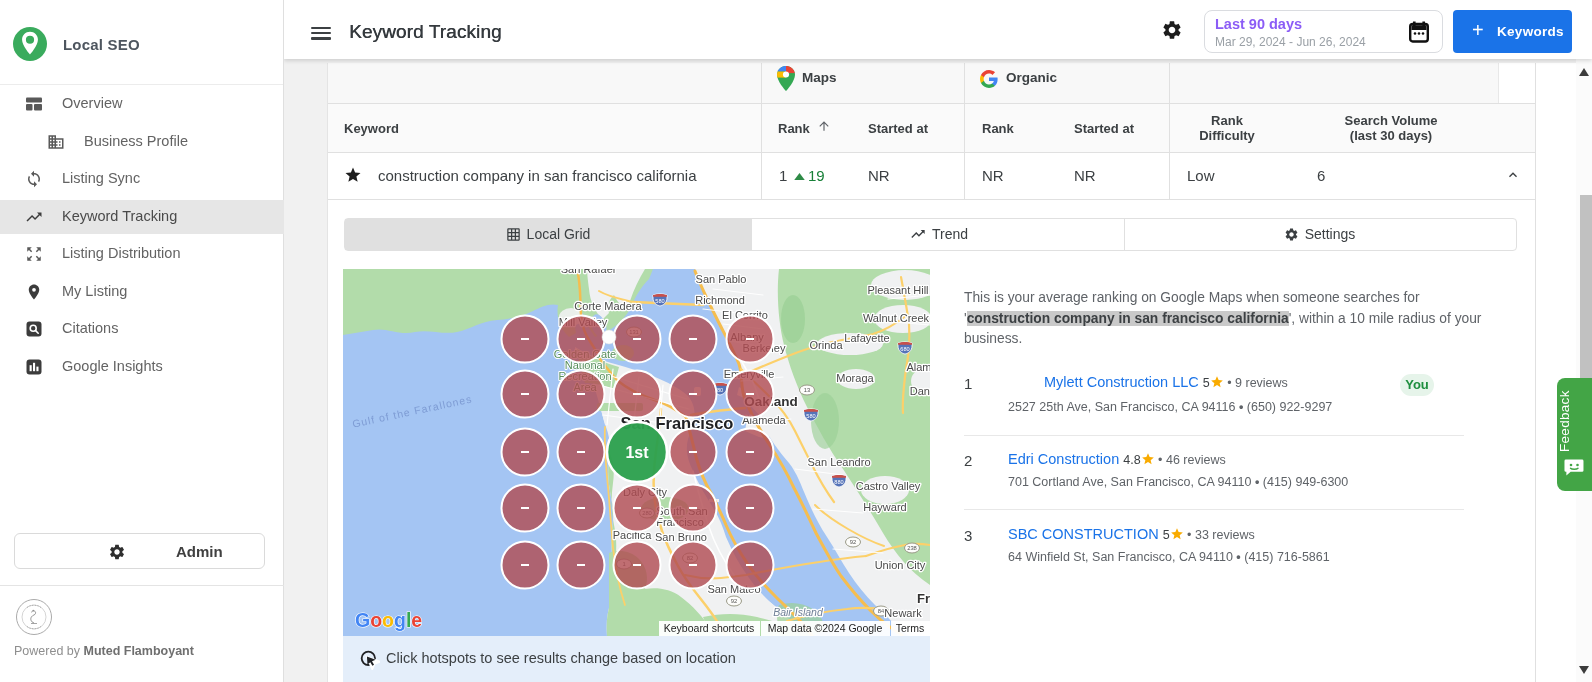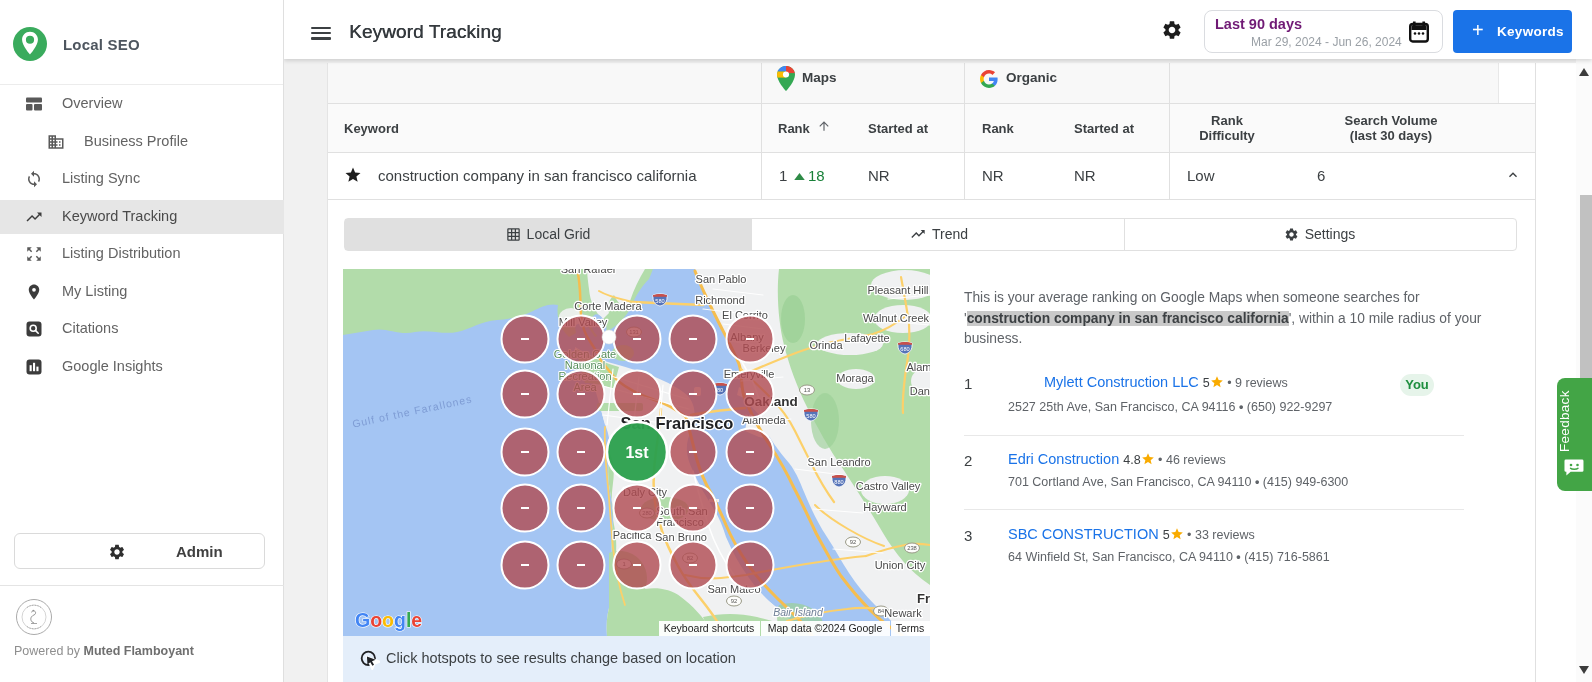--- a/index.html
+++ b/index.html
@@ -21,22 +21,22 @@
 #stamp { position:absolute; left:15px; top:598px; width:38px; height:38px; }
 #powered { position:absolute; left:14px; top:644px; font-size:12.5px; color:#8e8e8e; }
 #powered b { color:#6f6f6f; }
 
 #topbar { position:absolute; left:284px; top:0; width:1308px; height:59px; background:#fff; box-shadow:0 2px 4px rgba(0,0,0,0.14); z-index:20; }
 #burger { position:absolute; left:27px; top:27px; width:20px; height:14px; }
 #burger div { height:2.4px; background:#3c4043; margin-bottom:2.7px; border-radius:1px; }
 #page-title { position:absolute; left:65px; top:21px; font-size:19px; font-weight:normal; color:#353a3e; letter-spacing:.1px; text-shadow:0.4px 0 0 #353a3e; }
 #top-gear { position:absolute; left:877px; top:19px; width:22px; height:22px; }
 #datebox { position:absolute; left:920px; top:10px; width:239px; height:43px; border:1px solid #dadce0; border-radius:8px; background:#fff; }
-#datebox .d1 { position:absolute; left:10px; top:5px; font-size:14.5px; font-weight:bold; color:#701a75; }
-#datebox .d2 { position:absolute; left:10px; top:24px; font-size:12px; color:#9aa0a6;margin-left:36px; }
+#datebox .d1 { position:absolute; left:10px; top:5px; font-size:14.5px; font-weight:bold; color:#8b5cf6; }
+#datebox .d2 { position:absolute; left:10px; top:24px; font-size:12px; color:#9aa0a6; }
 #datebox .cal { position:absolute; right:12px; top:10px; width:22px; height:22px; }
 #kw-btn { position:absolute; left:1169px; top:10px; width:119px; height:43px; background:#1a73e8; border-radius:4px; color:#fff; text-align:center; }
 #kw-btn .plus { position:absolute; left:19px; top:9px; font-size:20px; font-weight:400; }
 #kw-btn .txt { position:absolute; left:44px; top:14px; font-size:13.5px; font-weight:bold; letter-spacing:.3px; }
 
 #panel { position:absolute; left:327px; top:63px; width:1249px; height:619px; background:#fff; border-left:1px solid #e4e4e4; z-index:5; }
 .hline { position:absolute; background:#e0e0e0; height:1px; }
 .vline { position:absolute; background:#e0e0e0; width:1px; }
 #grp-row { position:absolute; left:0; top:0; width:1207px; height:40px; background:#f8f8f8; }
 #hdr-row { position:absolute; left:0; top:40px; width:1207px; height:49px; background:#fafafa; }
@@ -234,21 +234,21 @@
   <div class="th" style="left:1008px;top:50px;width:110px;text-align:center;">Search Volume<br>(last 30 days)</div>
 
   <svg style="position:absolute;left:16px;top:103px;width:18px;height:18px;" viewBox="0 0 24 24">
       <path fill="#1d1d1d" d="M12 17.27L18.18 21l-1.64-7.03L22 9.24l-7.19-.61L12 2 9.19 8.63 2 9.24l5.46 4.73L5.82 21z"></path>
     </svg>
   <div class="td" style="left:50px;top:104px;">construction company in san francisco california</div>
   <div class="td" style="left:451px;top:104px;">1</div>
   <svg style="position:absolute;left:466px;top:110px;width:11px;height:7px;" viewBox="0 0 12 8">
       <path fill="#2e8b46" d="M6 0l6 8H0z"></path>
     </svg>
-  <div class="td" style="left:480px;top:104px;color:#188038;">18</div>
+  <div class="td" style="left:480px;top:104px;color:#188038;">19</div>
   <div class="td" style="left:540px;top:104px;">NR</div>
   <div class="td" style="left:654px;top:104px;">NR</div>
   <div class="td" style="left:746px;top:104px;">NR</div>
   <div class="td" style="left:859px;top:104px;">Low</div>
   <div class="td" style="left:989px;top:104px;">6</div>
   <svg style="position:absolute;left:1177px;top:104px;width:16px;height:16px;" viewBox="0 0 24 24">
       <path fill="#3c4043" d="M12 8l-6 6 1.41 1.41L12 10.83l4.59 4.58L18 14l-6-6z"></path>
     </svg>
 
   <div id="tabbar">

